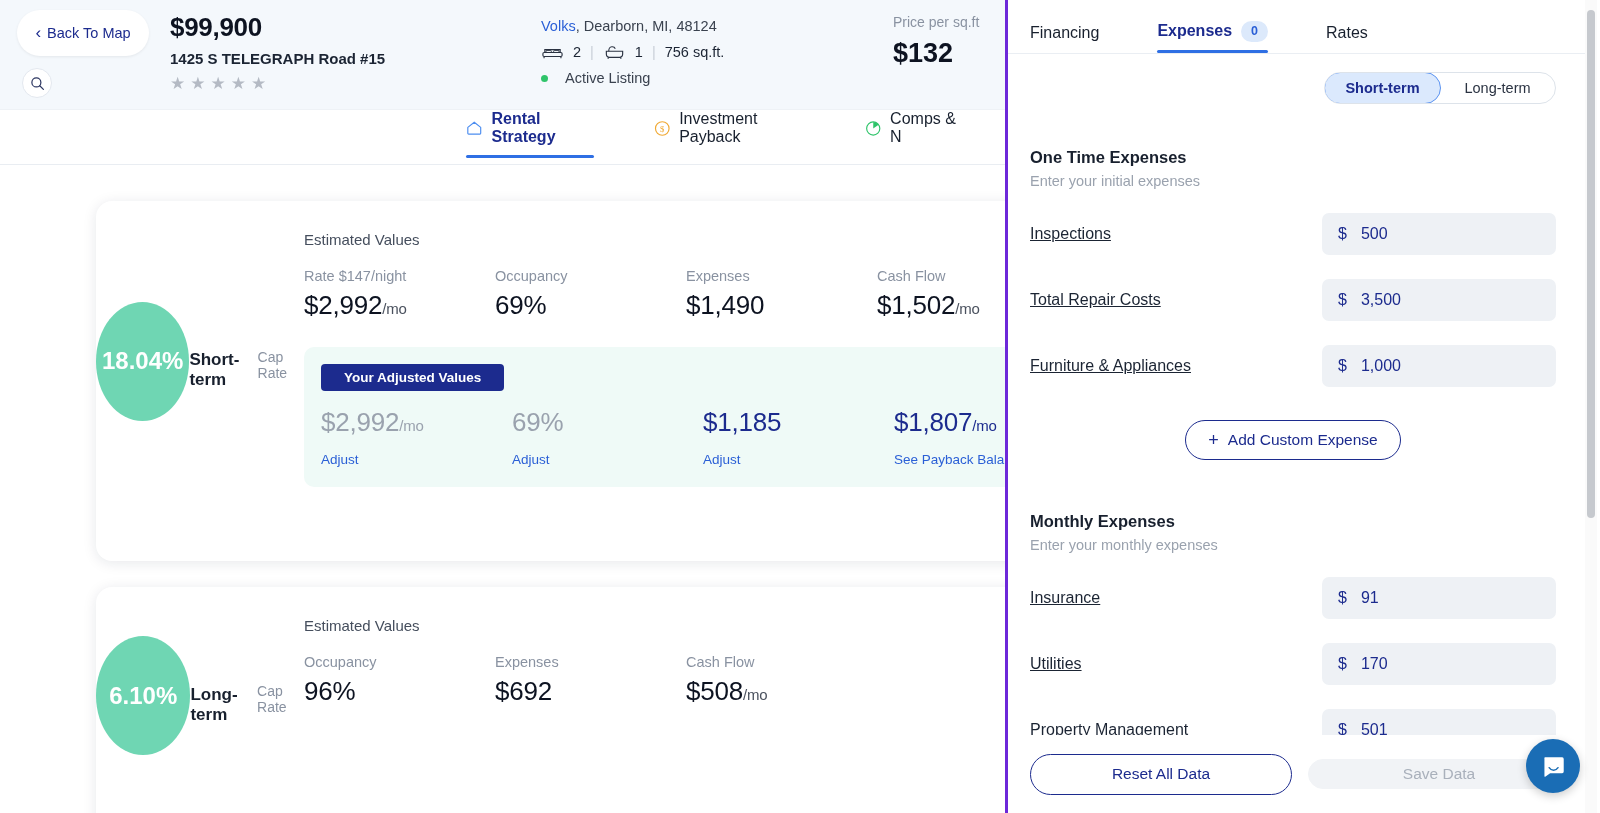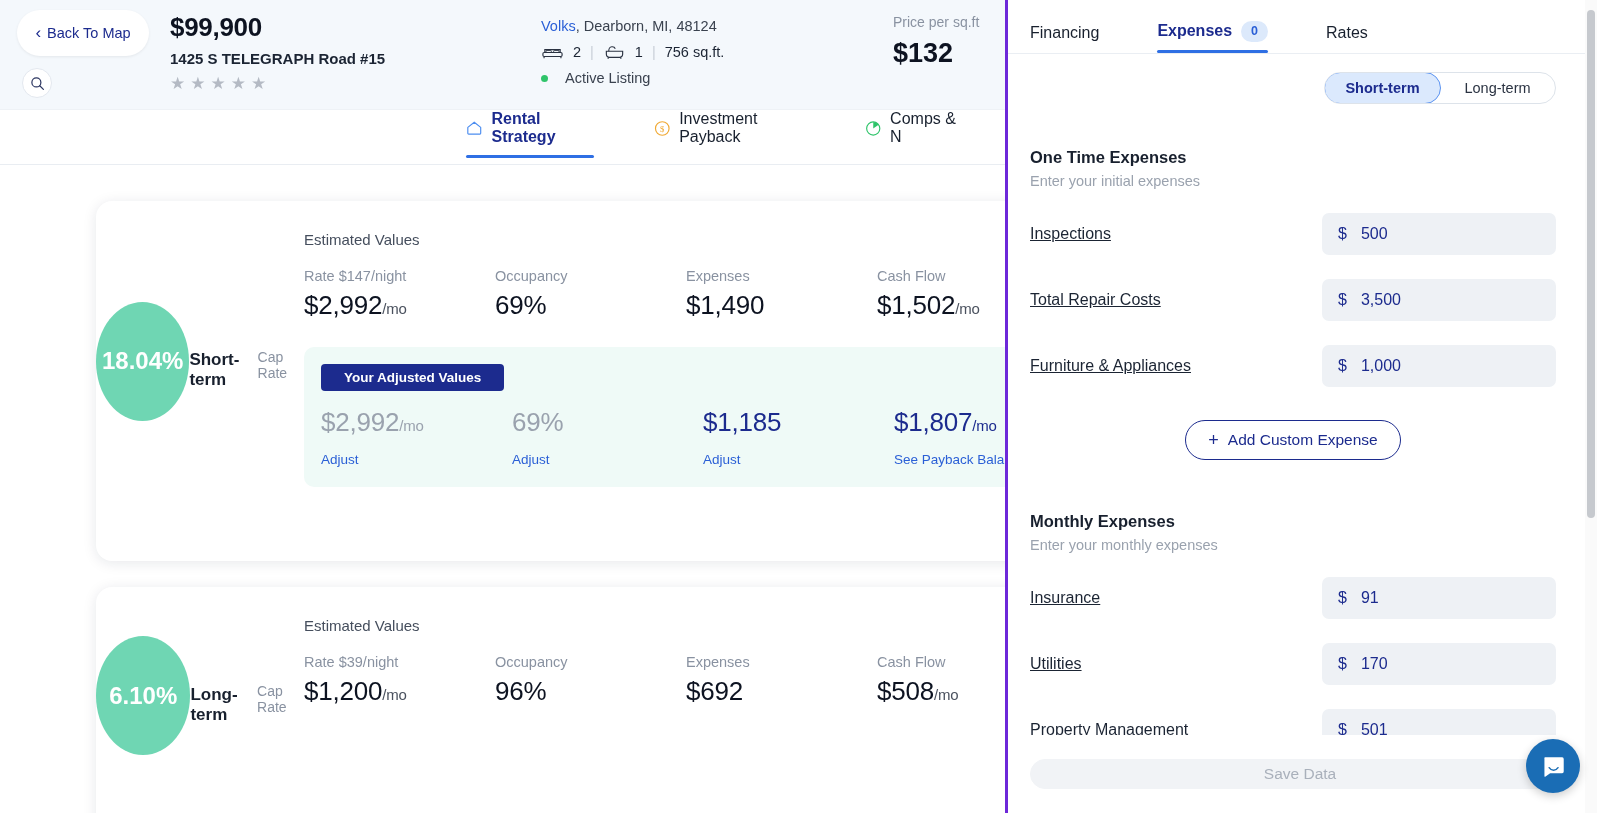--- a/index.html
+++ b/index.html
@@ -397,24 +397,20 @@
         <div class="card-inner">
           <div class="cap-col">
             <div class="cap-circle">6.10%</div>
             <div class="cap-term">Long-term</div>
             <div class="cap-sub">Cap Rate</div>
           </div>
           <div class="vals-col">
             <div class="vals-title">Estimated Values</div>
             <div class="metrics-row">
               <div class="metric">
-                <div class="m-lbl">Rate $39/night</div>
-                <div class="m-val"><span>$1,200</span><span class="unit">/mo</span></div>
-              </div>
-              <div class="metric">
                 <div class="m-lbl">Occupancy</div>
                 <div class="m-val"><span>96%</span><span class="unit"></span></div>
               </div>
               <div class="metric">
                 <div class="m-lbl">Expenses</div>
                 <div class="m-val"><span>$692</span><span class="unit"></span></div>
               </div>
               <div class="metric">
                 <div class="m-lbl">Cash Flow</div>
                 <div class="m-val"><span>$508</span><span class="unit">/mo</span></div>
@@ -507,20 +503,21 @@
             <span class="dol">$</span>
             <span class="ival">501</span>
           </div>
         </div>
       </div>
 
       <div style="height:90px"></div>
     </div>
 
     <div id="panel-footer">
+      <div id="reset-all-data">Reset All Data</div>
       <div id="save-data">Save Data</div>
     </div>
 
     <div id="scroll-track"></div>
     <div id="panel-scrollbar"></div>
 
     <div id="chat-widget">
       <svg width="27" height="27" viewBox="0 0 28 28">
         <path d="M5 4.5h18a1.6 1.6 0 0 1 1.6 1.6v13.2a1.6 1.6 0 0 1-1.6 1.6H10.5L5.4 24.6a.5.5 0 0 1-.8-.4V6.1A1.6 1.6 0 0 1 5 4.5z" fill="#ffffff"></path>
         <path d="M9.5 15.2c1.2 1.8 2.8 2.7 4.6 2.7s3.4-.9 4.6-2.7" fill="none" stroke="#1a6db5" stroke-width="1.5" stroke-linecap="round"></path>

